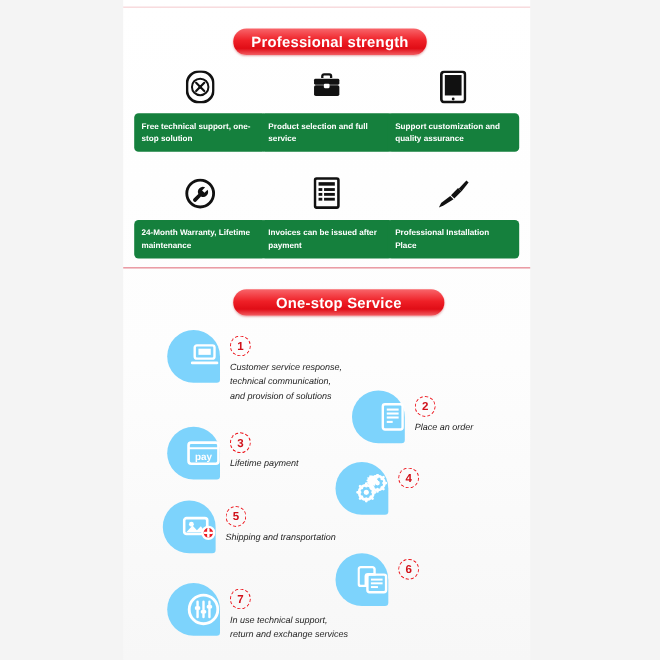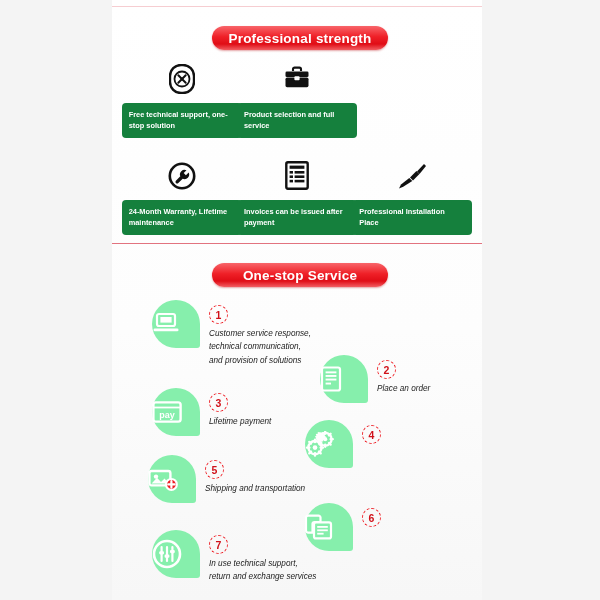--- a/index.html
+++ b/index.html
@@ -39,21 +39,21 @@
     color: #fff;
     font-size: 13.5px;
     font-weight: bold;
     letter-spacing: .2px;
     display: flex;
     align-items: center;
     justify-content: center;
     white-space: nowrap;
   }
   #badge-pro { left: 212px; top: 26px; width: 176px; }
-  #badge-one { left: 212px; top: 263px; width: 176px; }
+  #badge-one { left: 212px; top: 263px; width: 192px; }
 
   
   .strength-grid {
     position: absolute;
     left: 124px; top: 62px;
     width: 346px;
   }
   .srow { display: flex; width: 346px; }
   .srow + .srow { margin-top: 21px; }
   .scell { width: 115.3px; display: flex; flex-direction: column; align-items: center; }
@@ -75,24 +75,24 @@
     display: flex;
     align-items: center;
   }
 
   
   .steps { position: absolute; left: 0; top: 0; width: 600px; height: 600px; }
   .step { position: absolute; display: flex; align-items: flex-start; }
   .pin {
     position: relative;
     width: 48px; height: 48px;
-    background: #86efac;
+    background: #7dd3fc;
     border-radius: 50% 50% 3px 50%;
     flex: 0 0 48px;
-    display: flex; align-items: center; justify-content: flex-start;
+    display: flex; align-items: center; justify-content: flex-end;
   }
   .pin svg { display: block; }
   .step-text { margin-left: 9px; padding-top: 5px; }
   .num {
     width: 19px; height: 19px;
     border: 1.4px dashed #ee1c23;
     border-radius: 50%;
     color: #d0111a;
     font-size: 10.5px;
     font-weight: bold;
@@ -145,20 +145,30 @@
           <svg width="28" height="26" viewBox="0 0 28 26">
             <path d="M10 5 V3.2 a1.6 1.6 0 0 1 1.6-1.6 h4.8 A1.6 1.6 0 0 1 18 3.2 V5" fill="none" stroke="#111" stroke-width="2.1"></path>
             <rect x="2.5" y="5.6" width="23" height="5.4" rx="1.3" fill="#111"></rect>
             <rect x="2.5" y="11.6" width="23" height="9.6" rx="1.6" fill="#111"></rect>
             <rect x="11.4" y="10.2" width="5.2" height="4" rx="1" fill="#fff"></rect>
           </svg>
         </div>
         <div class="slabel">Product selection and full service</div>
       </div>
 
+      <div class="scell">
+        <div class="sicon">
+          <svg width="24" height="30" viewBox="0 0 24 30">
+            <rect x="1.2" y="1.2" width="21.6" height="27.6" rx="2.6" fill="none" stroke="#111" stroke-width="2.4"></rect>
+            <rect x="4.4" y="4.2" width="15.2" height="18.6" fill="#111"></rect>
+            <circle cx="12" cy="26" r="1.3" fill="#111"></circle>
+          </svg>
+        </div>
+        <div class="slabel">Support customization and quality assurance</div>
+      </div>
     </div>
 
     <div class="srow">
 
       <div class="scell">
         <div class="sicon">
           <svg width="28" height="28" viewBox="0 0 28 28">
             <circle cx="14" cy="14" r="12.2" fill="none" stroke="#111" stroke-width="2.6"></circle>
             <path d="M18.5 8.3 a4.6 4.6 0 0 0-6.2 6 l-4.4 4.4 a1.7 1.7 0 0 0 2.4 2.4 l4.4-4.4 a4.6 4.6 0 0 0 6-6.2 l-2.8 2.8 -2.2-2.2 z" fill="#111"></path>
           </svg>

